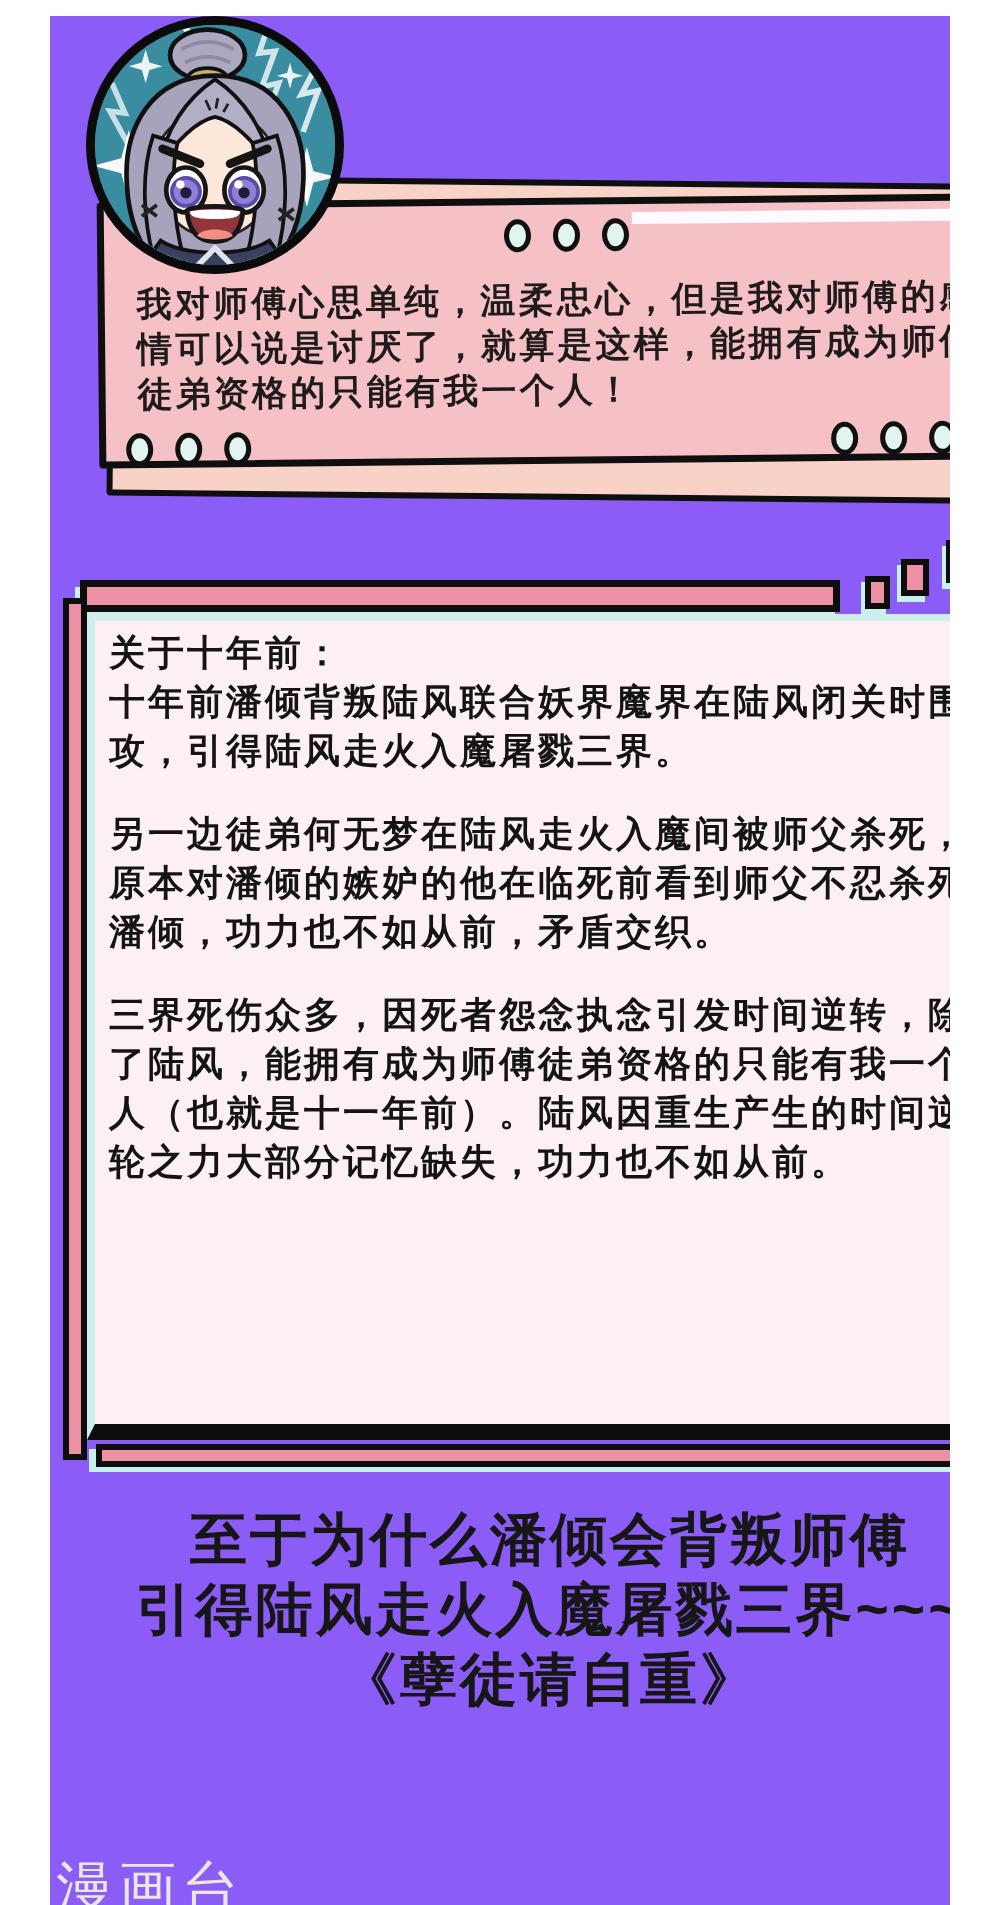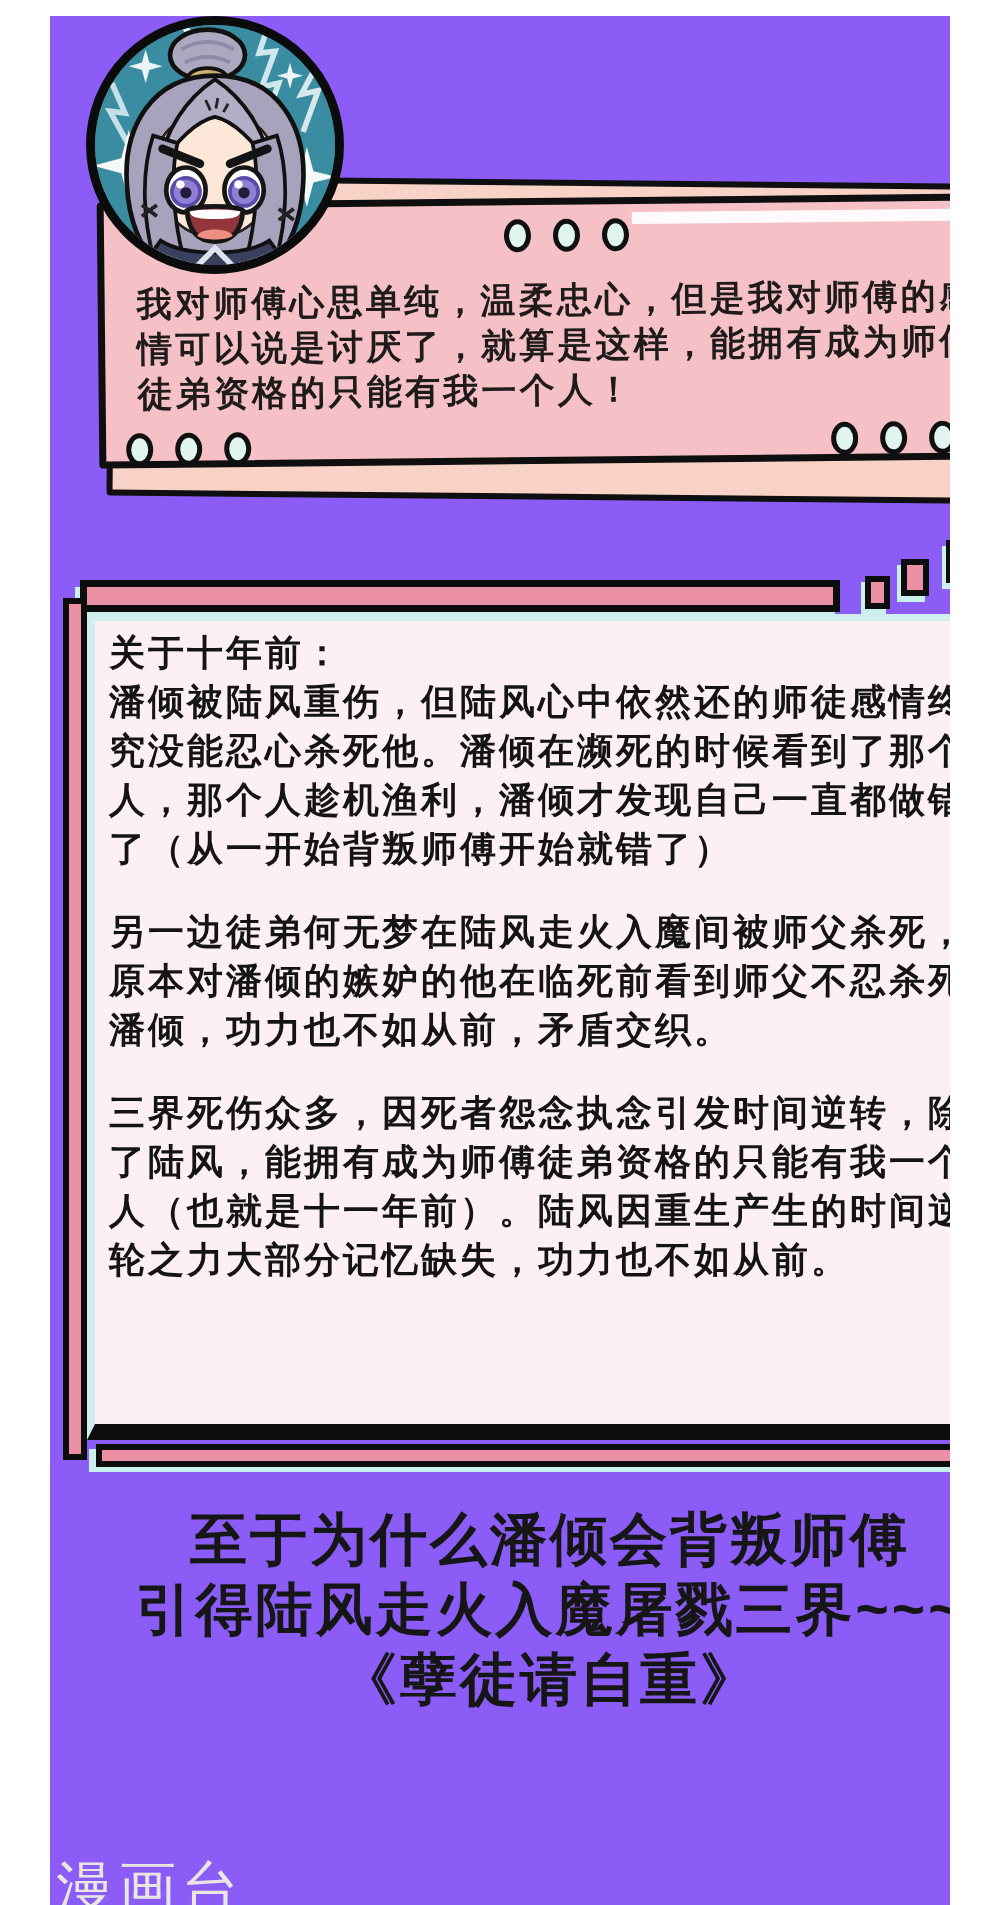--- a/index.html
+++ b/index.html
@@ -163,21 +163,21 @@
   <div class="sq sq1"></div>
   <div class="sq sq2"></div>
   <div class="sq sq3"></div>
   <div class="bar bar-left"></div>
   <div class="bar bar-right"></div>
   <div class="bar bar-bottom"></div>
 
   <div class="info-panel">
     <div class="info-inner">
       <div class="ttl">关于十年前：</div>
-      <p>潘倾被陆风重伤，但陆风心中依然还的师徒感情终究没能忍心杀死他。潘倾在濒死的时候看到了那个人，那个人趁机渔利，潘倾才发现自己一直都做错了（从一开始背叛师傅开始就错了）</p>
+      <p>十年前潘倾背叛陆风联合妖界魔界在陆风闭关时围攻，引得陆风走火入魔屠戮三界。</p>
       <p>另一边徒弟何无梦在陆风走火入魔间被师父杀死，原本对潘倾的嫉妒的他在临死前看到师父不忍杀死潘倾，功力也不如从前，矛盾交织。</p>
       <p class="gap-big">三界死伤众多，因死者怨念执念引发时间逆转，除了陆风，能拥有成为师傅徒弟资格的只能有我一个人（也就是十一年前）。陆风因重生产生的时间逆轮之力大部分记忆缺失，功力也不如从前。</p>
     </div>
   </div>
 
   <div class="outro">
     <div>至于为什么潘倾会背叛师傅</div>
     <div>引得陆风走火入魔屠戮三界~~~</div>
     <div>《孽徒请自重》</div>
   </div>

